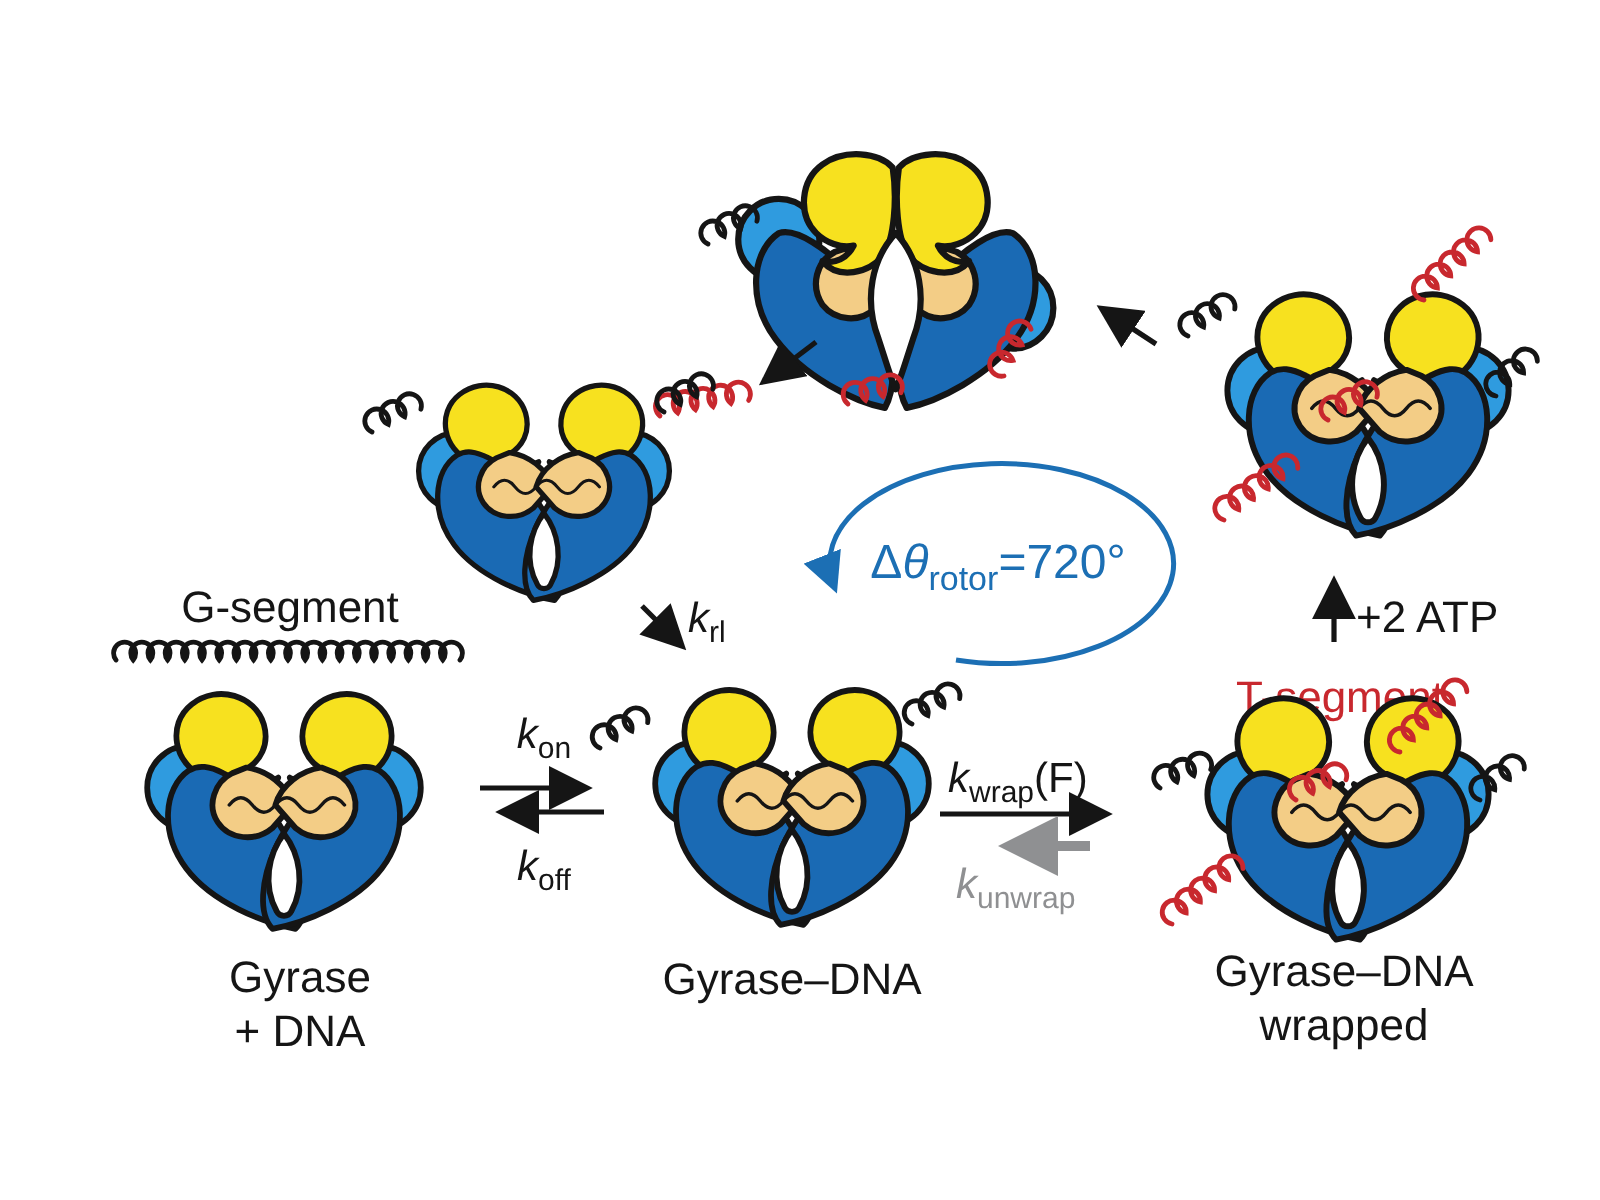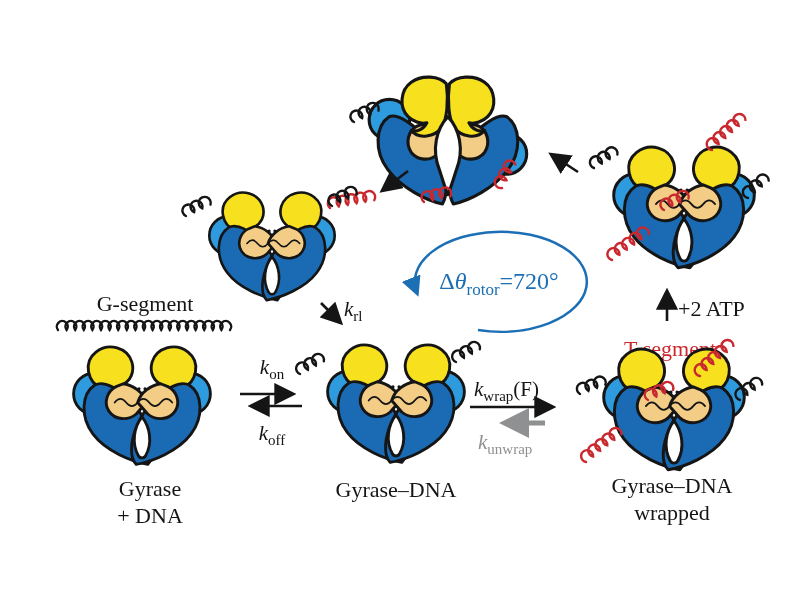--- a/index.html
+++ b/index.html
@@ -1,18 +1,18 @@
 <!DOCTYPE html>
 <html style="--c-ink: #151515; --c-body: #1a6ab4; --c-circle: #2f9bdf; --c-yellow: #f7e11f; --c-tan: #f3cd86; --c-red: #c8282e; --c-rotor: #1c6fb4; --c-gray: #8f9092; --c-background: #ffffff;"><head>
 <meta charset="utf-8">
 <style>
   html,body{margin:0;padding:0;background:#fff;}
   .stage{
     position:relative;width:800px;height:600px;background:var(--c-background,#fff);
-    font-family:Liberation Serif, serif;overflow:hidden;
+    font-family:Liberation Sans, sans-serif;overflow:hidden;
   }
   svg{display:block;}
   svg text{fill:var(--c-ink,#151515);}
   .lbl{font-size:22px;}
   .rate{font-size:21px;}
   .it{font-style:italic;}
   .sub{font-size:15px;}
   .rotorT{font-size:24px;}
   .rotorT tspan{fill:var(--c-rotor,#1c6fb4);}
   .rotorT .sub{font-size:17px;}

